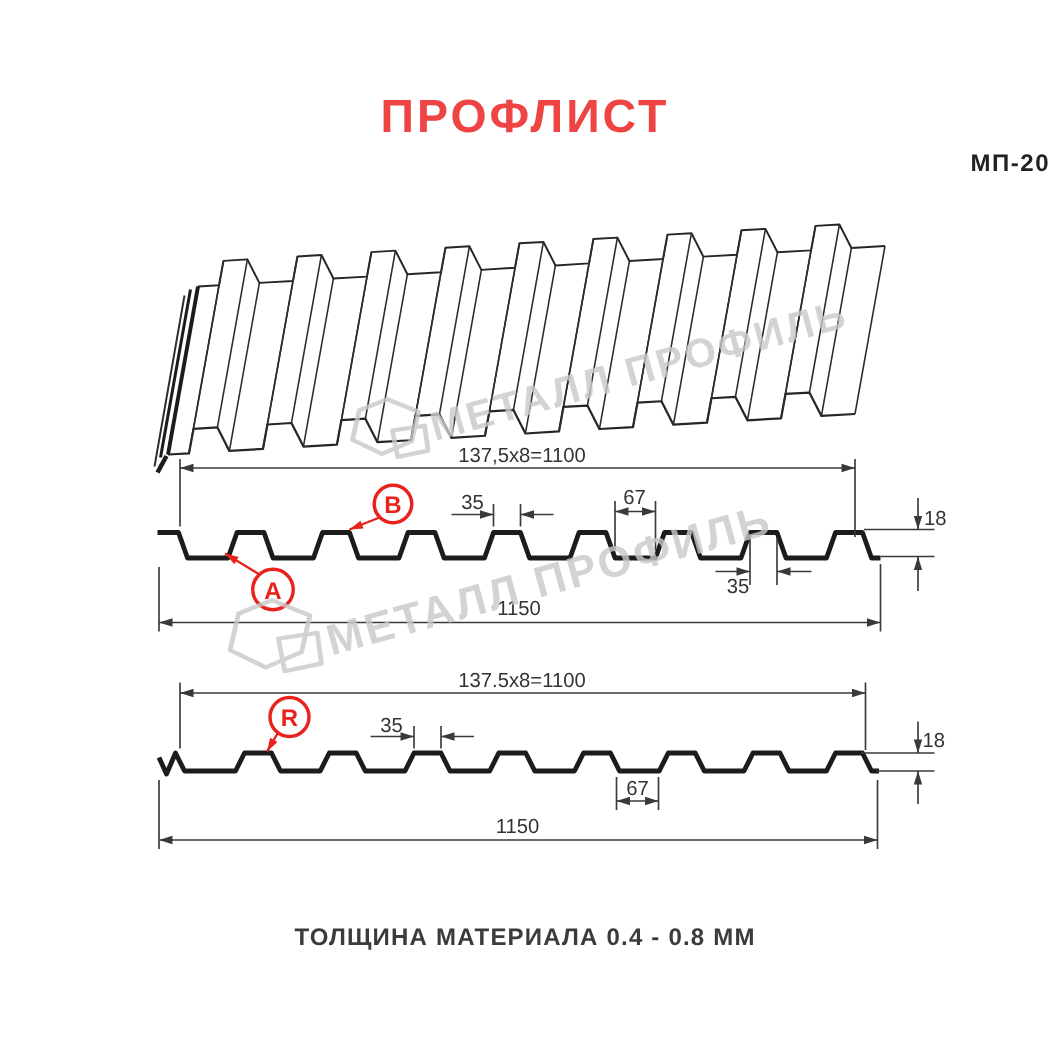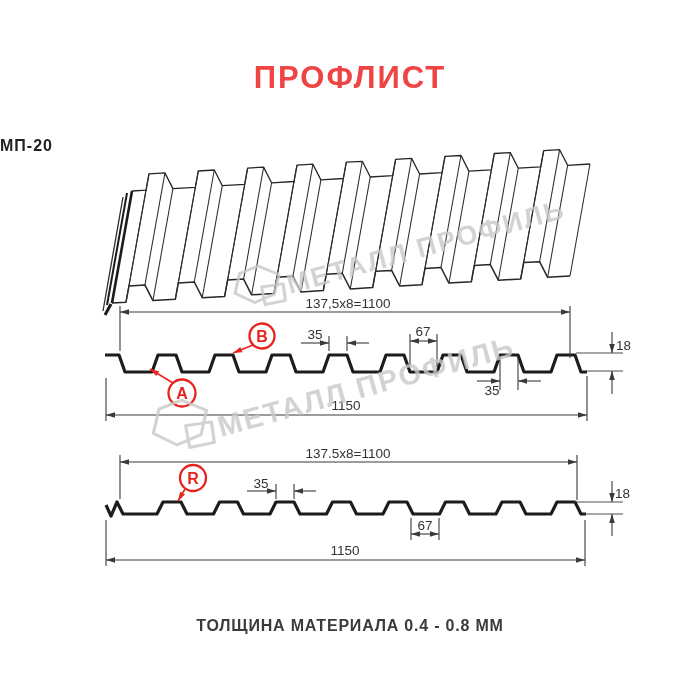--- a/index.html
+++ b/index.html
@@ -5,22 +5,22 @@
   html,body{margin:0;padding:0;}
   .page{
     position:relative;width:700px;height:700px;background:#ffffff;
     font-family:"Liberation Sans", sans-serif;overflow:hidden;
   }
   .title{
     position:absolute;top:60px;left:0;width:700px;text-align:center;
     font-size:31px;font-weight:800;letter-spacing:2px;color:#ef4444;
   }
   .subtitle{
-    position:absolute;top:101px;left:0;width:700px;text-align:left;
-    font-size:16px;font-weight:600;letter-spacing:1px;color:#222;margin-top:36px;
+    position:absolute;top:101px;left:0;width:700px;text-align:right;
+    font-size:16px;font-weight:600;letter-spacing:1px;color:#222;
   }
   .footer{
     position:absolute;top:617px;left:0;width:700px;text-align:center;
     font-size:16px;font-weight:600;letter-spacing:0.8px;color:#3b3b3b;
   }
   svg{position:absolute;left:0;top:0;}
   svg text{font-family:"Liberation Sans", sans-serif;}
   .dimtxt{font-size:13.5px;fill:#333;}
   .redtxt{font-size:16px;font-weight:bold;fill:#e8231d;}
   .wmtxt{font-size:27px;font-weight:bold;fill:#c9c9c9;letter-spacing:2px;}

